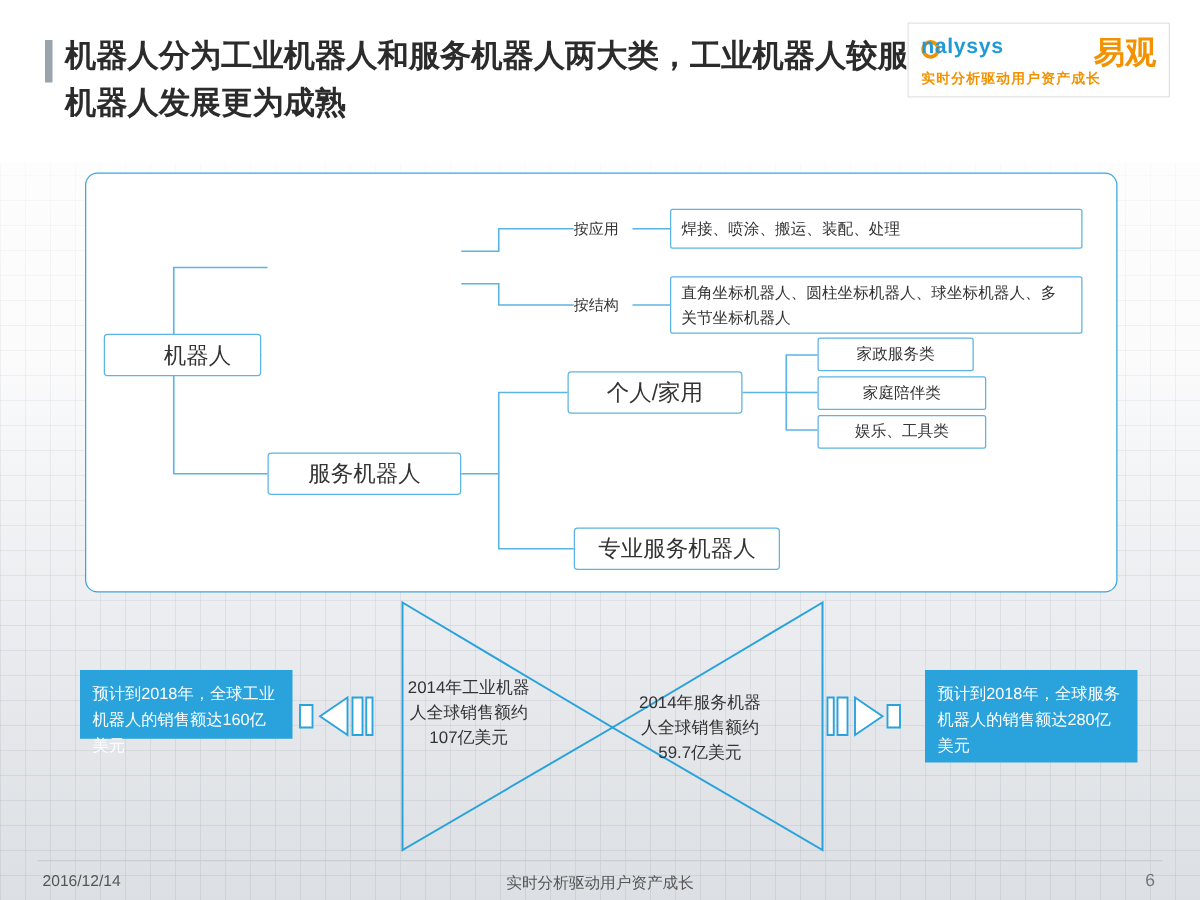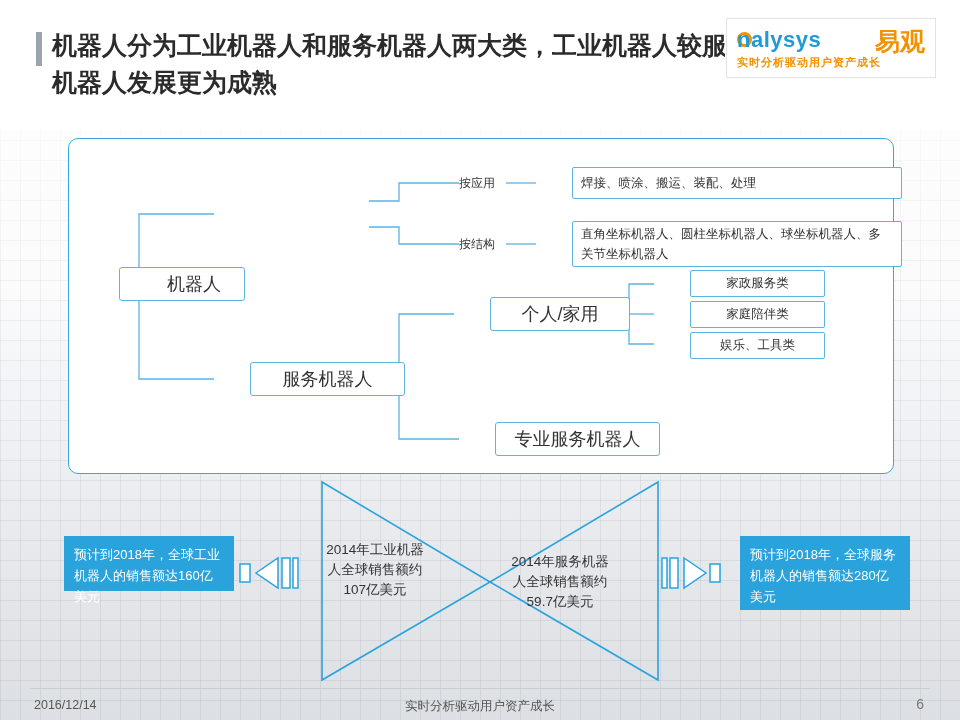--- a/index.html
+++ b/index.html
@@ -35,21 +35,21 @@
     letter-spacing:0px;
   }
 
   
   #logo{
     position:absolute;right:24px;top:18px;width:208px;height:58px;
     background:#ffffff;border:1px solid #e3e3e3;
     box-shadow:0 0 0 1px #fff;
   }
   #logo-main{
-    position:absolute;left:10px;top:8px;font-size:22px;color:#1f9ad6;font-weight:bold;
+    position:absolute;left:10px;top:8px;font-size:17px;color:#1f9ad6;font-weight:bold;
     letter-spacing:.5px;
   }
   #logo-mark{
     position:absolute;left:10px;top:13px;width:15px;height:15px;border-radius:50%;
     border:3px solid #f39200;box-sizing:border-box;
   }
   #logo-cn{
     position:absolute;right:10px;top:6px;font-size:25px;color:#f39200;font-weight:bold;
   }
   #logo-slogan{
@@ -66,21 +66,21 @@
   #wm-cn{font-size:24px;color:#b9bec4;letter-spacing:6px;margin-top:6px;margin-left:60px;}
 
   
   #panel{
     position:absolute;left:68px;top:138px;width:824px;height:334px;
     background:#ffffff;border:1px solid #3aa6dd;border-radius:10px;
   }
   .node{
     position:absolute;background:#ffffff;border:1px solid #5bb4e2;
     display:flex;align-items:center;justify-content:center;
-    color:#333;box-sizing:border-box;margin-left:36px;
+    color:#333;box-sizing:border-box;
   }
   .node.big{font-size:18px;border-radius:3px;}
   .node.small{font-size:12.5px;border-radius:2px;}
   .node.text-left{justify-content:flex-start;padding:4px 8px;text-align:left;}
   .edge-label{
     position:absolute;font-size:12px;color:#333;
   }
   svg.lines{position:absolute;left:0;top:0;width:824px;height:334px;overflow:visible;}
 
   
@@ -147,21 +147,21 @@
 
   <div class="edge-label" style="left:390px;top:36px;">按应用</div>
   <div class="edge-label" style="left:390px;top:97px;">按结构</div>
 
   <div class="node small text-left" style="left:467px;top:28px;width:330px;height:32px;">焊接、喷涂、搬运、装配、处理</div>
   <div class="node small text-left" style="left:467px;top:82px;width:330px;height:46px;line-height:20px;align-items:center;">直角坐标机器人、圆柱坐标机器人、球坐标机器人、多关节坐标机器人</div>
 
   <div class="node big" style="left:390px;top:283px;width:165px;height:34px;">专业服务机器人</div>
   <div class="node big" style="left:385px;top:158px;width:140px;height:34px;">个人/家用</div>
 
-  <div class="node small" style="left:585px;top:131px;width:135px;height:27px;">家政服务类</div>
+  <div class="node small" style="left:585px;top:131px;width:125px;height:27px;">家政服务类</div>
   <div class="node small" style="left:585px;top:162px;width:135px;height:27px;">家庭陪伴类</div>
   <div class="node small" style="left:585px;top:193px;width:135px;height:27px;">娱乐、工具类</div>
 </div>
 
 <svg id="bowtie" viewBox="0 0 380 220">
   <g stroke="#2aa3dd" stroke-width="1.6" fill="none">
     <path d="M22,12 L190,112 L22,210 Z"></path>
     <path d="M358,12 L190,112 L358,210 Z"></path>
   </g>
 </svg>

